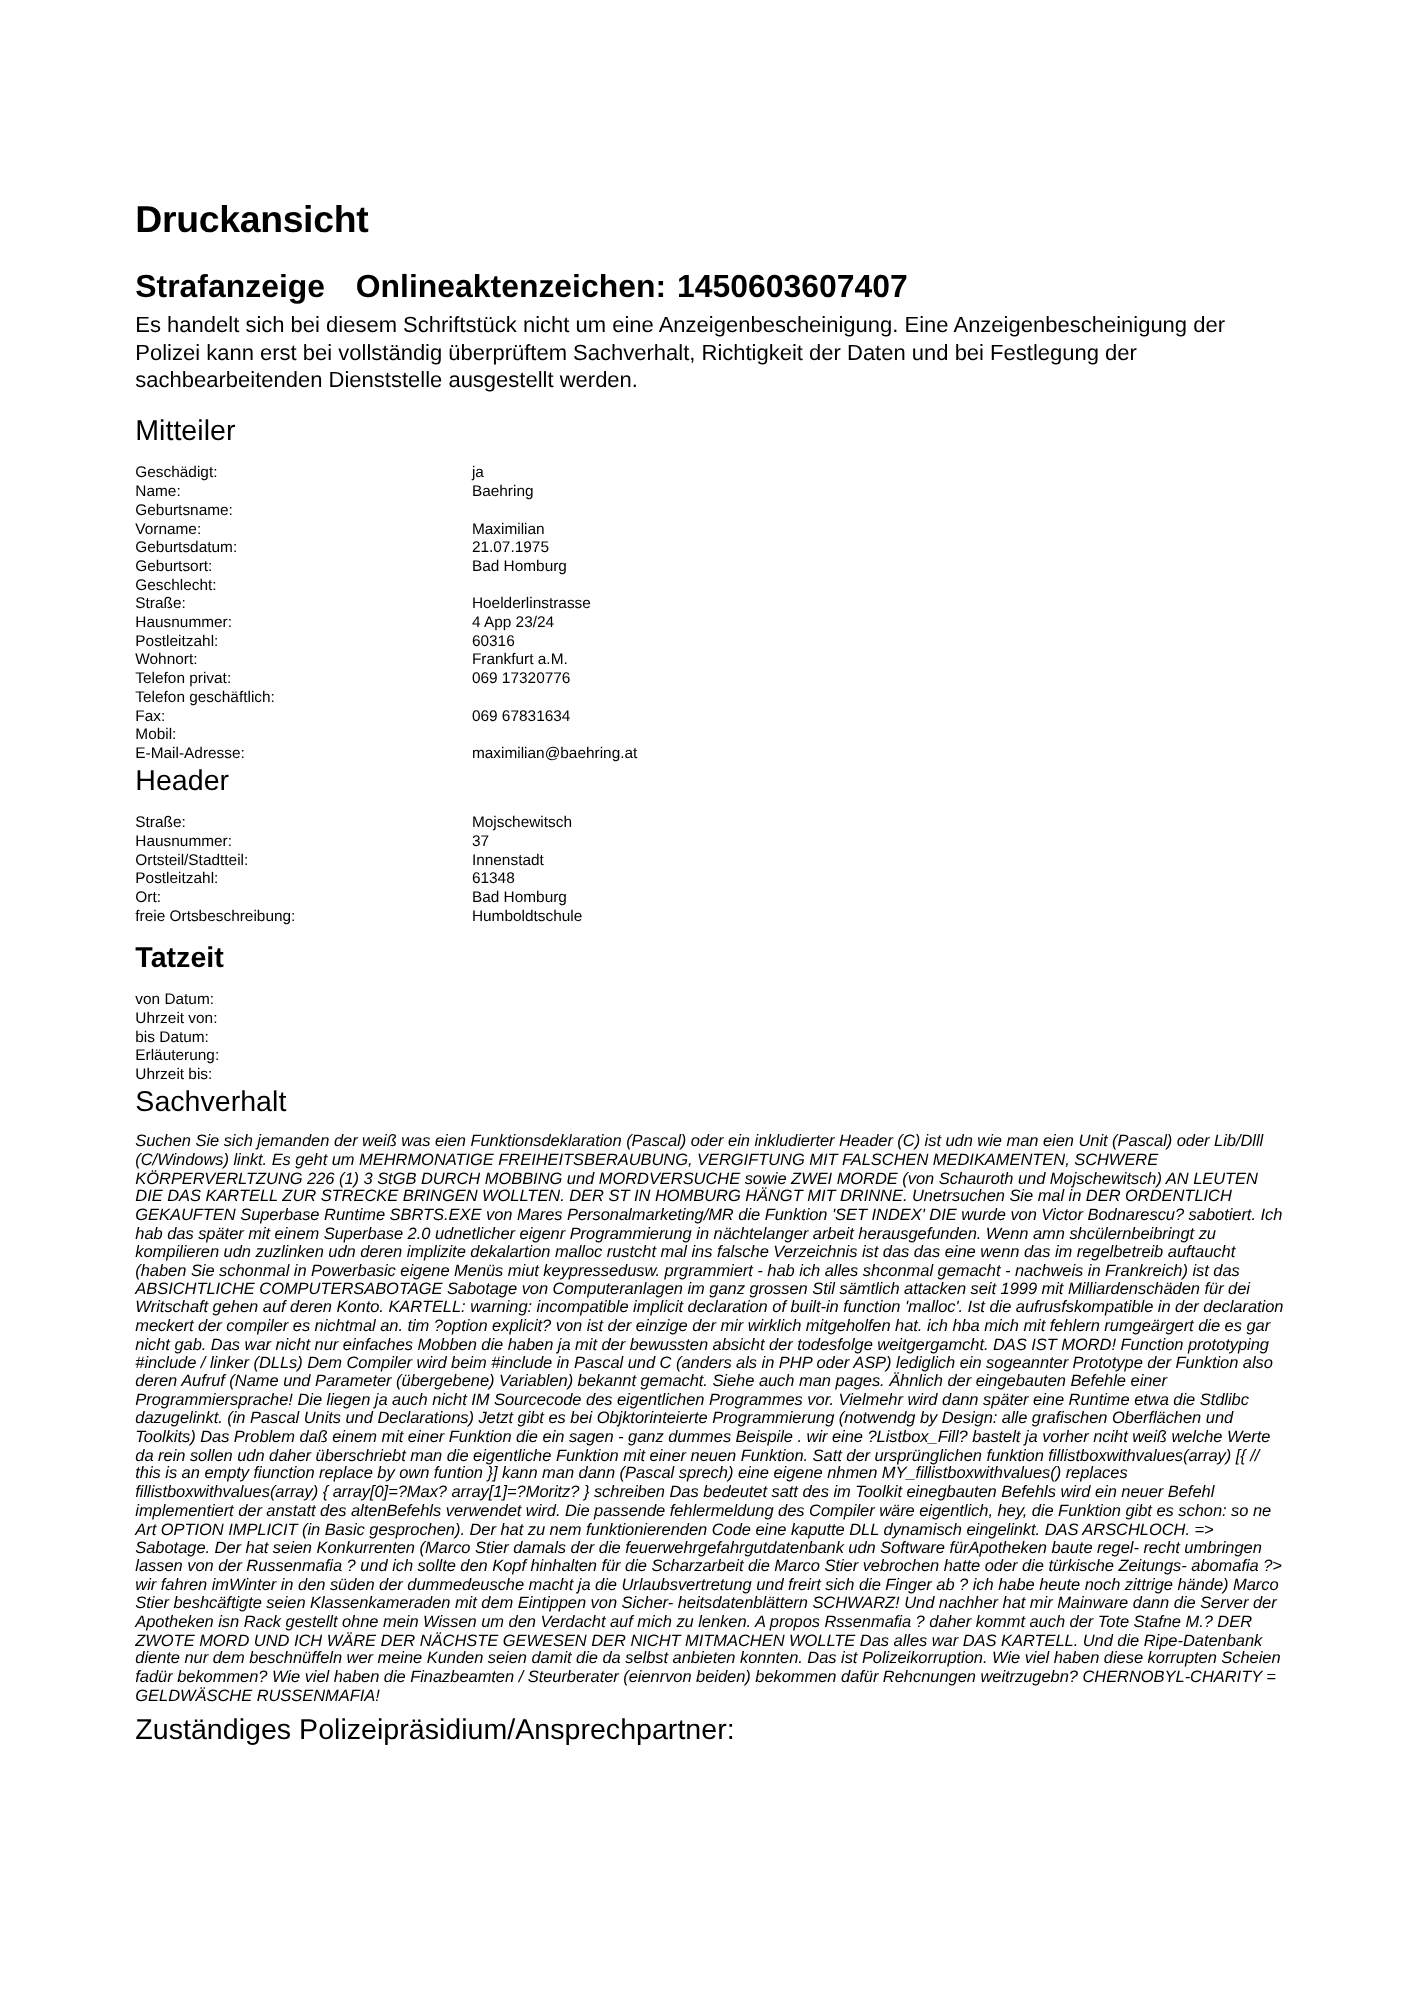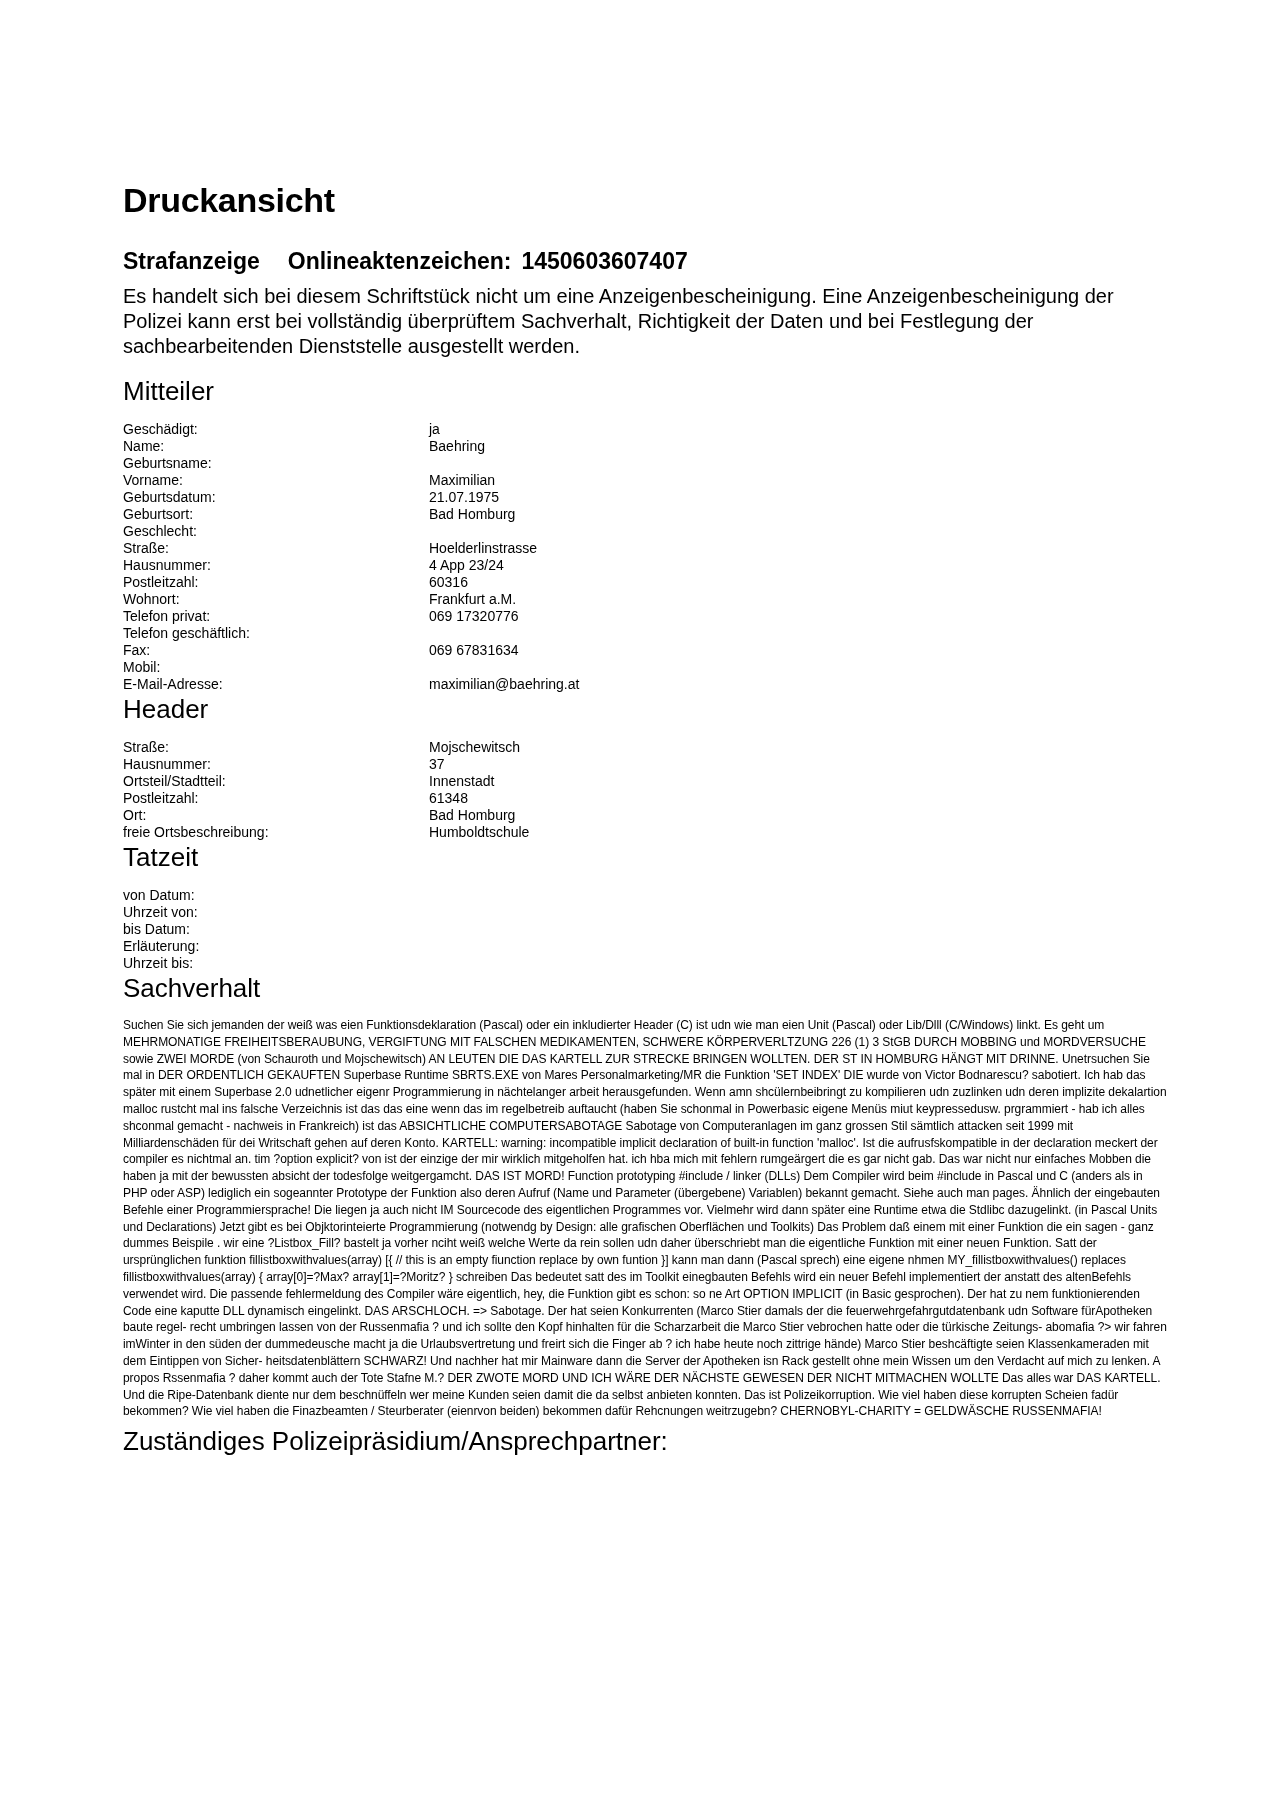--- a/index.html
+++ b/index.html
@@ -22,21 +22,21 @@
     width: 1040px;
   }
   .title {
     font-size: 34px;
     font-weight: bold;
     margin: 0;
     line-height: 40px;
     letter-spacing: -0.3px;
   }
   .subtitle {
-    font-size: 23px;
+    font-size: 29px;
     font-weight: bold;
     margin: 0;
     margin-top: 26px;
     line-height: 30px;
     white-space: pre;
   }
   .subtitle .gap { display: inline-block; width: 28px; }
   .subtitle .gap2 { display: inline-block; width: 10px; }
   .intro {
     font-size: 20px;
@@ -55,25 +55,26 @@
     line-height: 17px;
   }
   .field-row {
     display: flex;
     height: 17px;
     justify-content: space-between;
   }
   .field-label { width: 306px; flex: none; }
   .field-value { flex: 1; }
   .sachverhalt {
-    font-size: 12px;
+    font-size: 15px;
     line-height: 16.8px;
     margin: 0;
     width: 1045px;
     letter-spacing: -0.05px;
+    font-style: italic;
   }
   .address-line {
     font-size: 14px;
     line-height: 24.5px;
     margin: 0;
   }
 </style>
 </head>
 <body>
 
@@ -174,21 +175,21 @@
     <div class="field-row">
         <span class="field-label">Ort:</span>
         <span class="field-value">Bad Homburg</span>
       </div>
     <div class="field-row">
         <span class="field-label">freie Ortsbeschreibung:</span>
         <span class="field-value">Humboldtschule</span>
       </div>
   </div>
 
-  <h3 class="section-heading" style="margin-top:1px;">Tatzeit</h3>
+  <h3 class="section-heading" style="margin-top:14px;font-weight:bold;">Tatzeit</h3>
   <div class="fields" style="margin-top:15px;">
     <div class="field-row">
         <span class="field-label">von Datum:</span>
         <span class="field-value"></span>
       </div>
     <div class="field-row">
         <span class="field-label">Uhrzeit von:</span>
         <span class="field-value"></span>
       </div>
     <div class="field-row">

